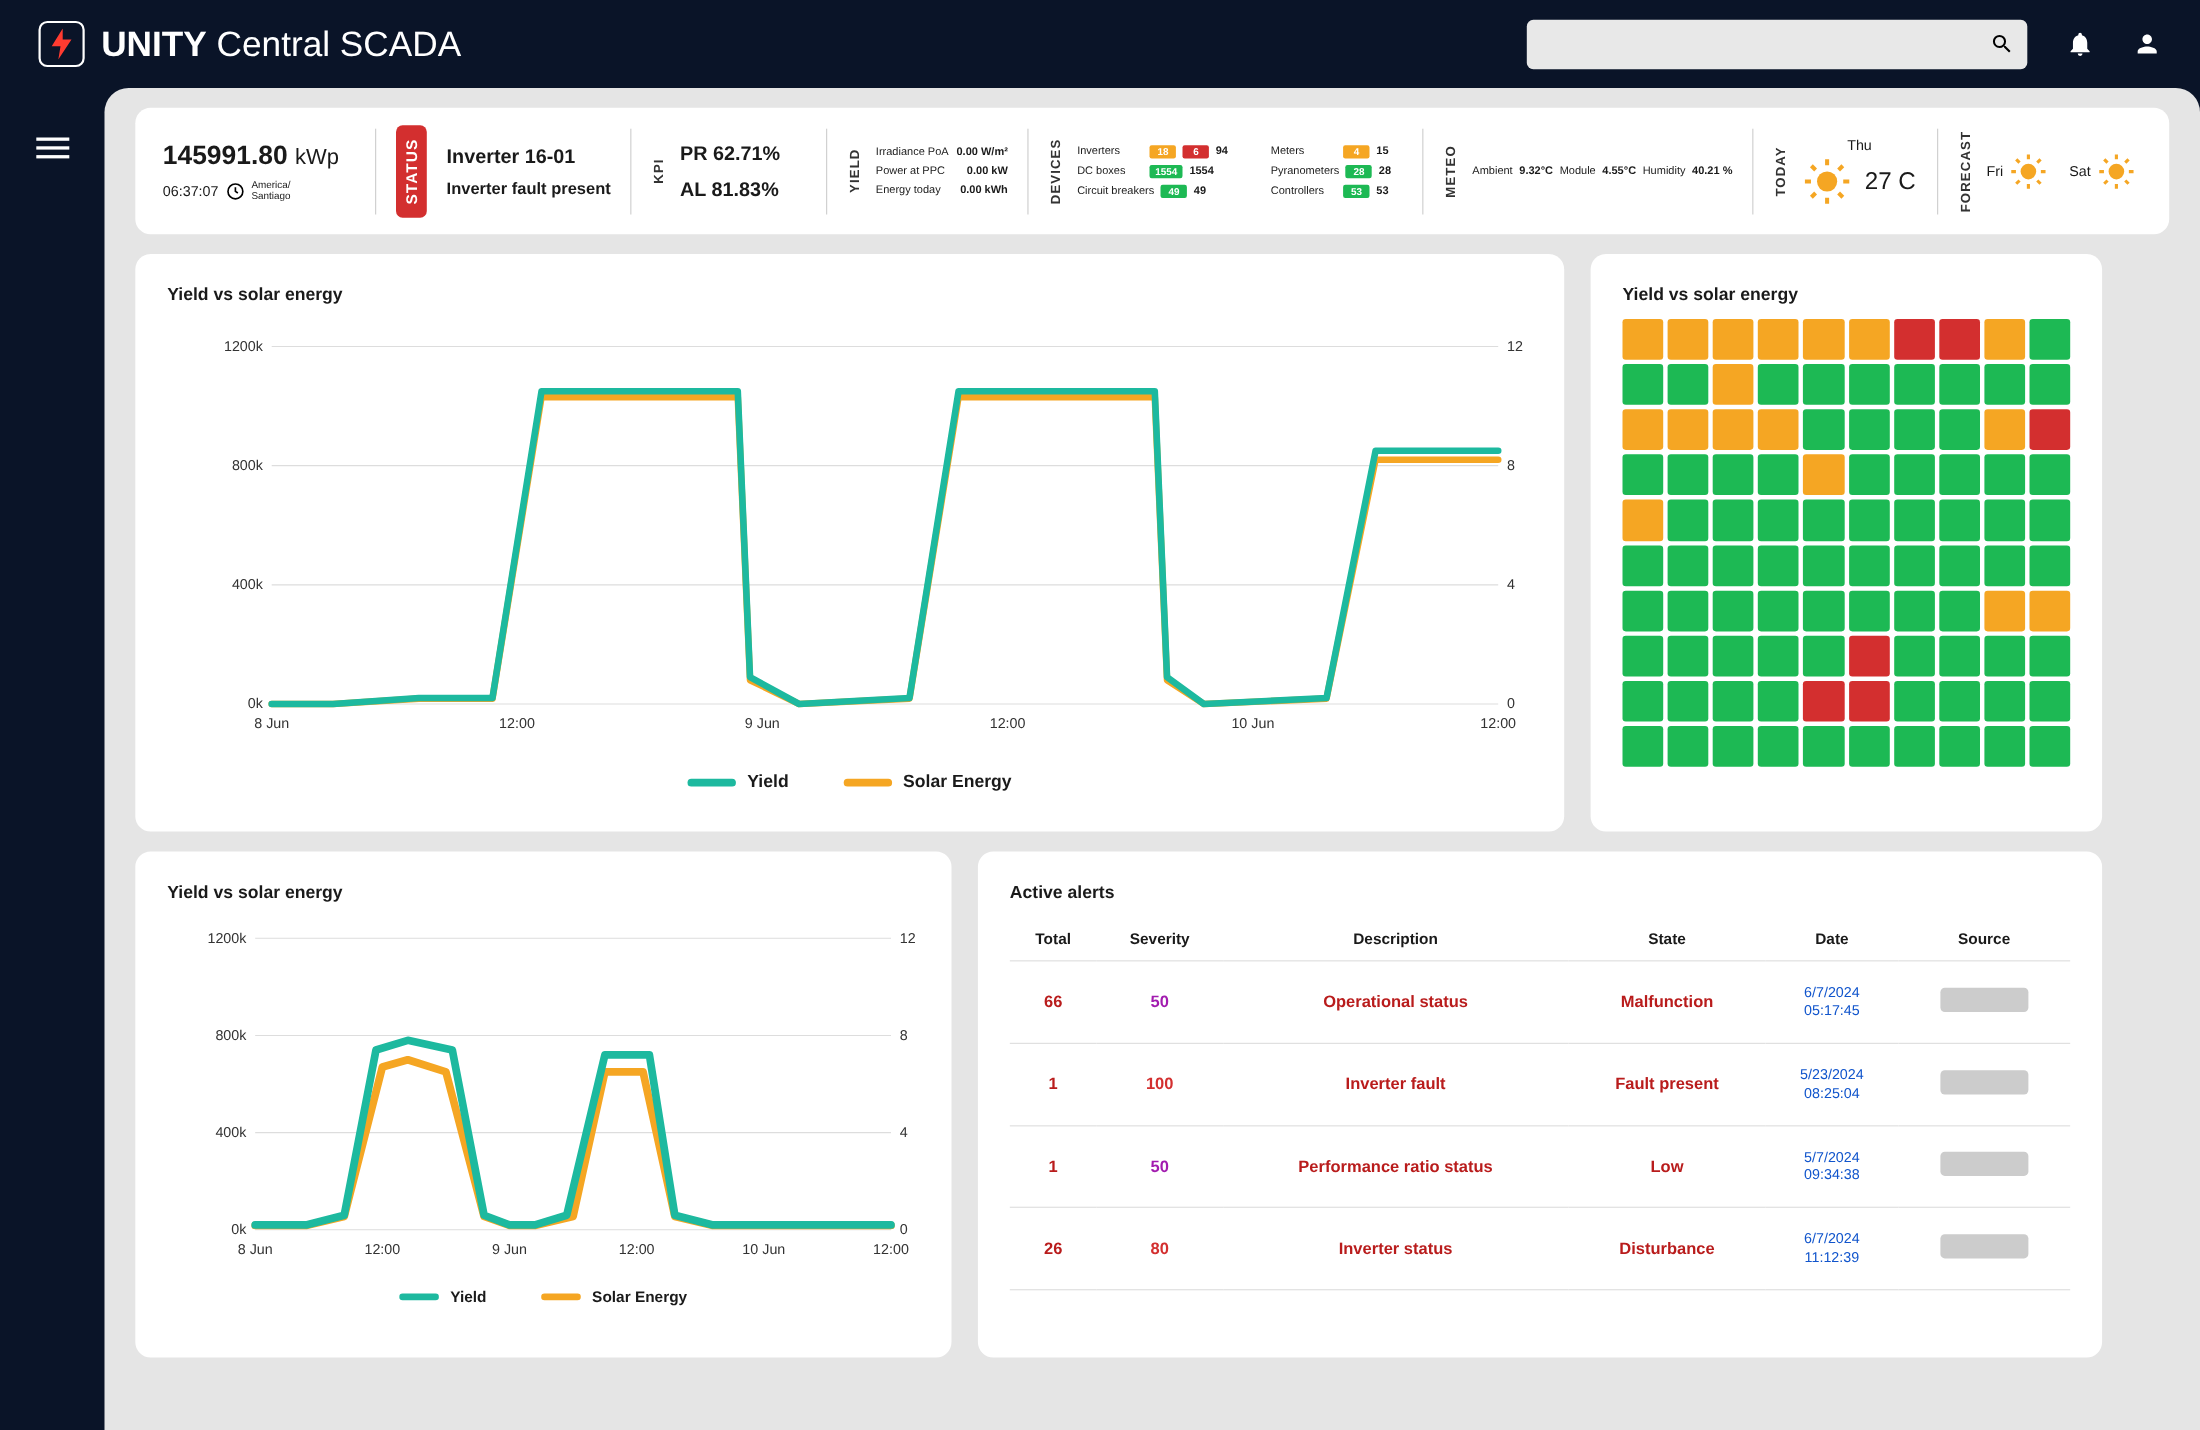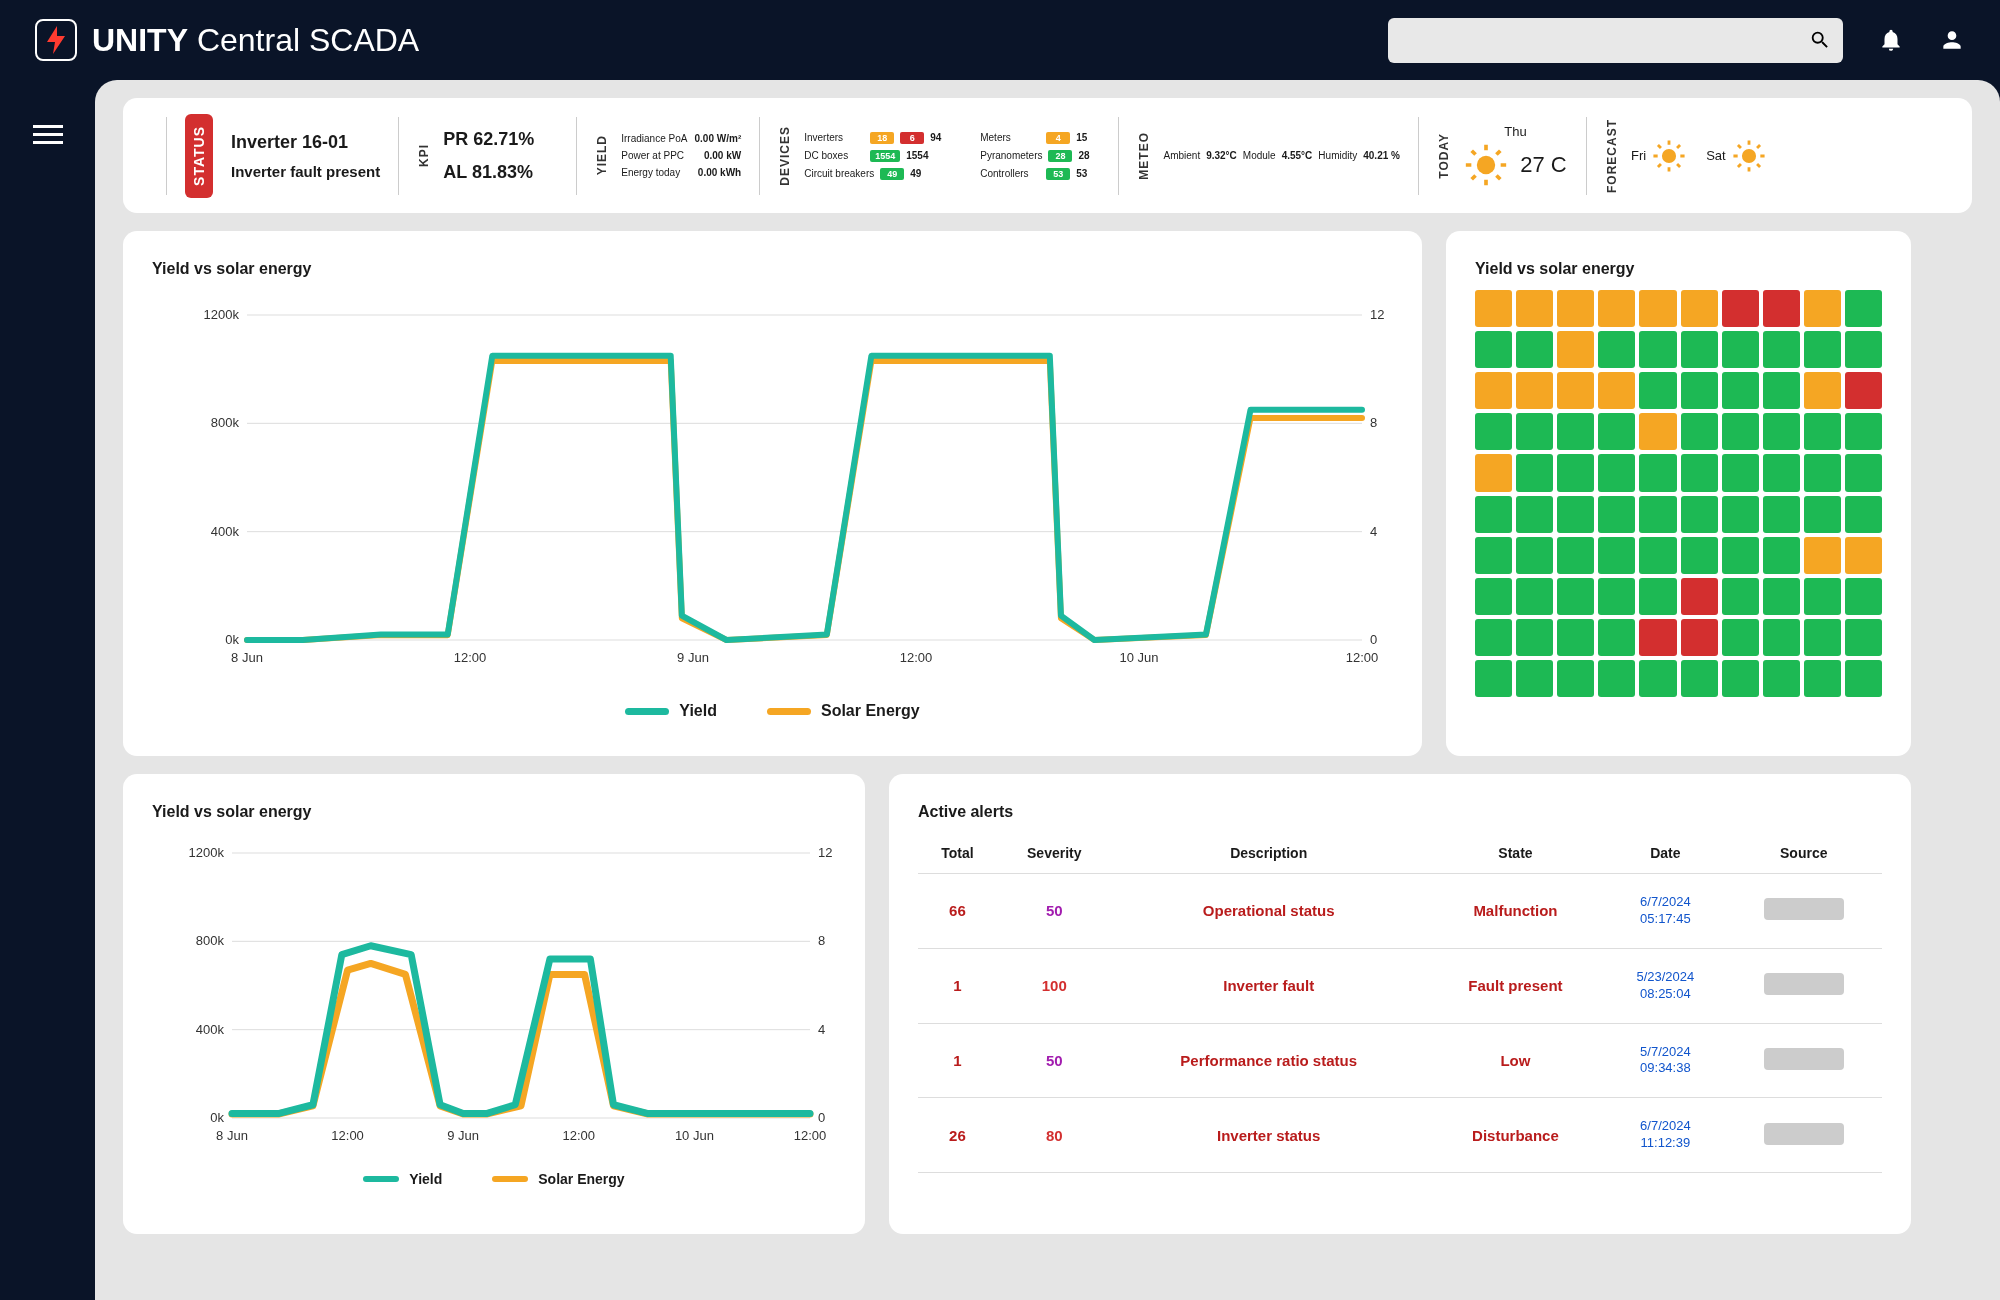--- a/index.html
+++ b/index.html
@@ -129,20 +129,32 @@
       <div class="hamburger">
         <span></span>
           <span></span>
           <span></span>
       </div>
     </div>
 
     <div class="main">
 
       <div class="strip">
+        <div class="strip-sec kwp-sec">
+          <div class="kwp-val"><span>145991.80</span> <small>kWp</small></div>
+          <div class="clock-row">
+            <span>06:37:07</span>
+            <svg width="18" height="18" viewBox="0 0 24 24" fill="none" stroke="#000" stroke-width="2">
+                <circle cx="12" cy="12" r="9"></circle>
+                <path d="M12 7v5l3 2"></path>
+              </svg>
+            <span class="tz" style="white-space:pre-line">America/
+Santiago</span>
+          </div>
+        </div>
         <div class="vsep"></div>
         <div class="strip-sec">
           <div class="status-badge">STATUS</div>
           <div class="status-txt">
             <div class="t1">Inverter 16-01</div>
             <div class="t2">Inverter fault present</div>
           </div>
         </div>
         <div class="vsep"></div>
         <div class="strip-sec">

